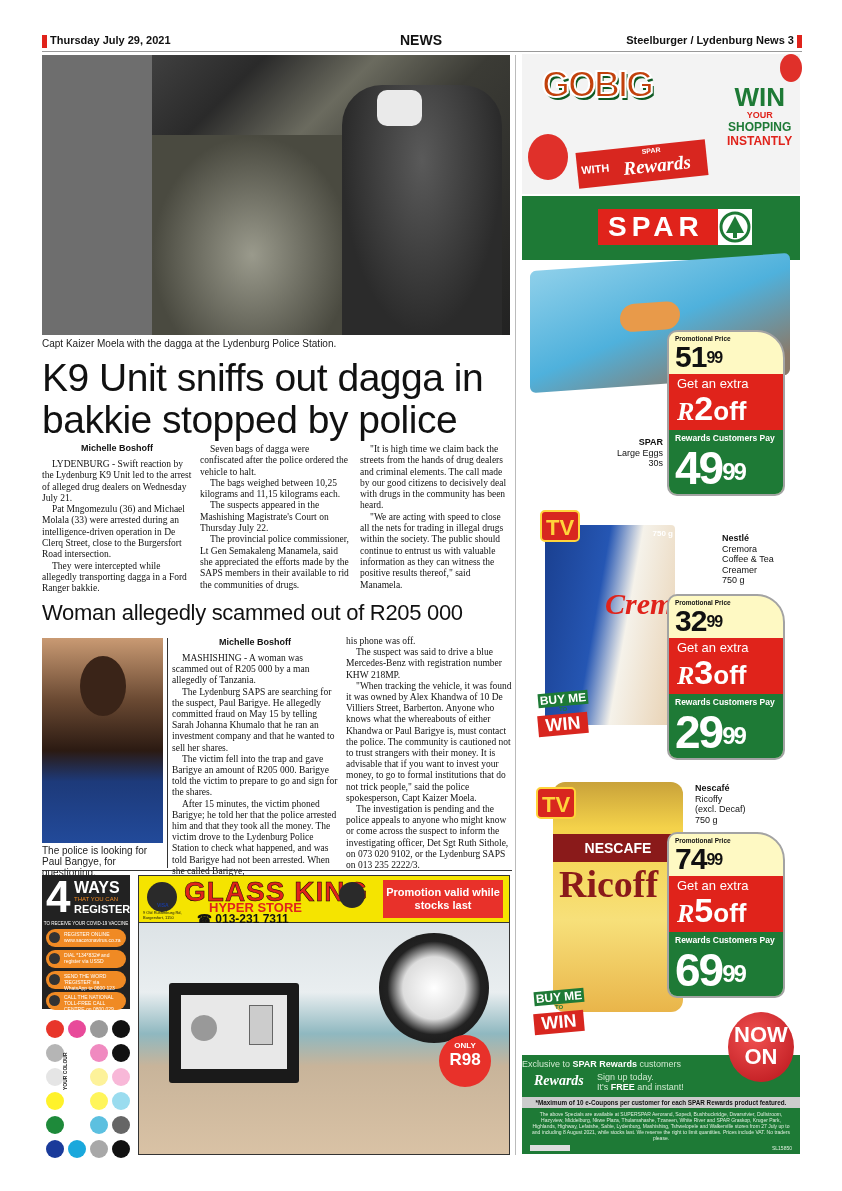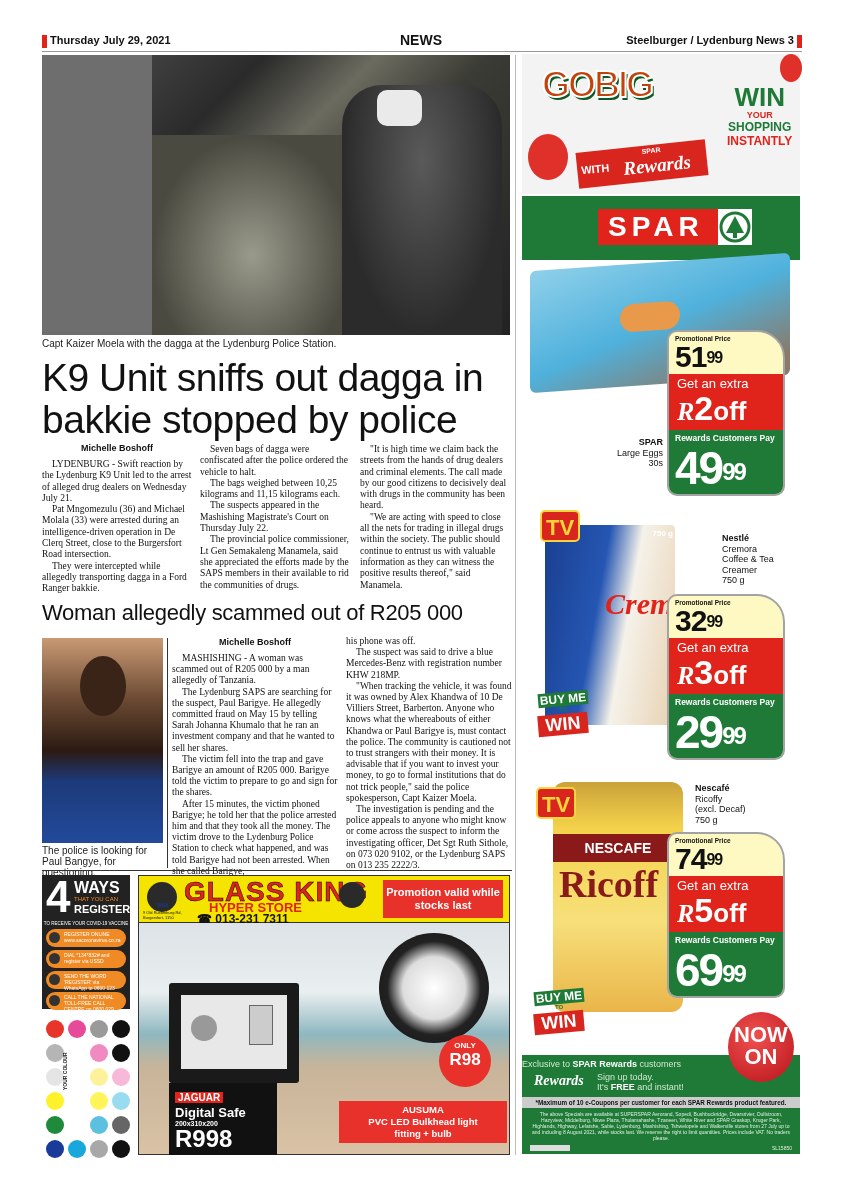--- a/index.html
+++ b/index.html
@@ -186,35 +186,24 @@
   <div class="abs" style="left:58px;top:36px;font-size:12px;font-weight:bold">☎ <span>013-231 7311</span></div>
   <div class="abs promo-valid">Promotion valid while stocks last</div>
 </div>
 <div class="abs beach">
   <div class="abs safe">
     <div class="abs safe-inner">
       <div class="abs" style="left:10px;top:20px;width:26px;height:26px;border-radius:50%;background:#999"></div>
       <div class="abs" style="left:68px;top:10px;width:24px;height:40px;background:#ccc;border:1px solid #666"></div>
     </div>
   </div>
-  <div class="abs safe-label">
-    <span class="jag">JAGUAR</span>
-    <div style="font-size:13px;font-weight:bold">Digital Safe</div>
-    <div style="font-size:7px;font-weight:bold">200x310x200</div>
-    <div style="font-size:24px;font-weight:bold;line-height:24px">R998</div>
-  </div>
   <div class="abs lamp"></div>
   <div class="abs only">
     <div style="font-size:8px">ONLY</div>
     <div style="font-size:17px">R98</div>
-  </div>
-  <div class="abs ausuma">
-    <div>AUSUMA</div>
-    <div>PVC LED  Bulkhead light</div>
-    <div>fitting + bulb</div>
   </div>
 </div>
 
 <div class="abs gobig">
   <div class="abs" style="left:6px;top:80px;width:40px;height:46px;border-radius:50%;background:#e0302a"></div>
   <div class="abs" style="left:258px;top:0;width:22px;height:28px;border-radius:50%;background:#e0302a"></div>
   <div class="abs gobig-text">GOBIG</div>
   <div class="abs rewards-tag">
     <span class="abs" style="left:4px;top:12px;font-size:11px;font-weight:bold">WITH</span>
     <span class="abs" style="left:66px;top:2px;font-size:7px;font-weight:bold">SPAR</span>

